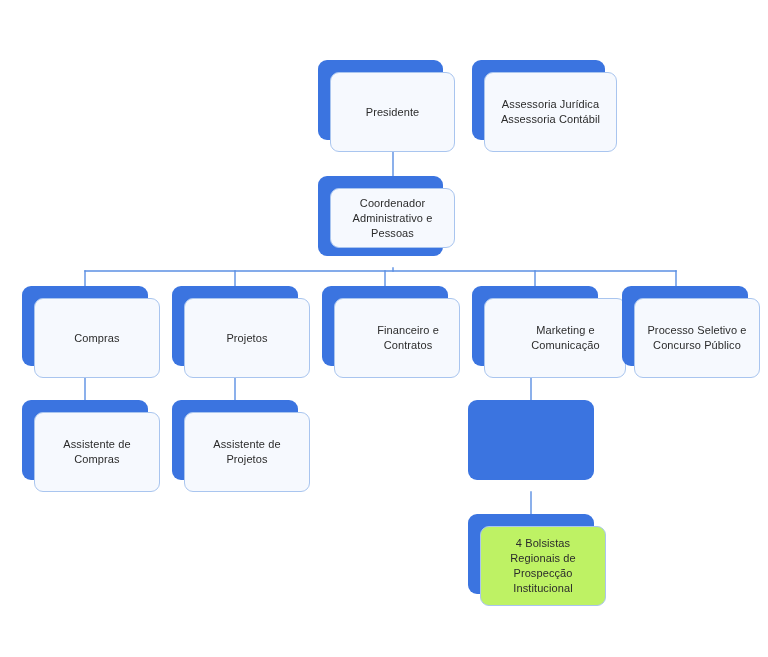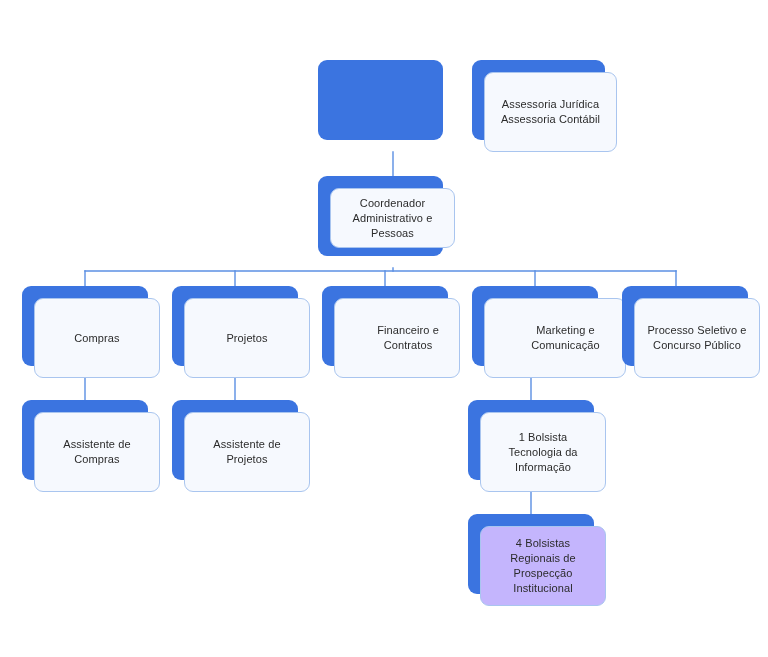--- a/index.html
+++ b/index.html
@@ -80,20 +80,23 @@
       <path d="M 676 271 L 676 286" stroke="#5b8fe3" stroke-width="1.4" fill="none" stroke-linecap="square"></path>
       <path d="M 85 378 L 85 400" stroke="#5b8fe3" stroke-width="1.4" fill="none" stroke-linecap="square"></path>
       <path d="M 235 378 L 235 400" stroke="#5b8fe3" stroke-width="1.4" fill="none" stroke-linecap="square"></path>
       <path d="M 531 378 L 531 400" stroke="#5b8fe3" stroke-width="1.4" fill="none" stroke-linecap="square"></path>
       <path d="M 531 492 L 531 514" stroke="#5b8fe3" stroke-width="1.4" fill="none" stroke-linecap="square"></path>
     </svg>
 
   <div id="nodes-layer">
       <div class="node" style="left: 318px; top: 60px; width: 137px; height: 92px;">
         <div class="shadow" style="width: 125px; height: 80px; background: rgb(59, 116, 224);"></div>
+        <div class="card" style="left: 12px; top: 12px; width: 125px; height: 80px; background: rgb(246, 249, 254); border-color: rgb(169, 197, 239); color: rgb(43, 43, 43);">
+          <span class="label">Presidente</span>
+        </div>
       </div>
       <div class="node" style="left: 472px; top: 60px; width: 165px; height: 92px;">
         <div class="shadow" style="width: 133px; height: 80px; background: rgb(59, 116, 224);"></div>
         <div class="card" style="left: 12px; top: 12px; width: 133px; height: 80px; background: rgb(246, 249, 254); border-color: rgb(169, 197, 239); color: rgb(43, 43, 43);">
           <span class="label">Assessoria Jurídica
 Assessoria Contábil</span>
         </div>
       </div>
       <div class="node" style="left: 318px; top: 176px; width: 137px; height: 92px;">
         <div class="shadow" style="width: 125px; height: 80px; background: rgb(59, 116, 224);"></div>
@@ -145,29 +148,24 @@
       </div>
       <div class="node" style="left: 172px; top: 400px; width: 138px; height: 92px;">
         <div class="shadow" style="width: 126px; height: 80px; background: rgb(59, 116, 224);"></div>
         <div class="card" style="left: 12px; top: 12px; width: 126px; height: 80px; background: rgb(246, 249, 254); border-color: rgb(169, 197, 239); color: rgb(43, 43, 43);">
           <span class="label">Assistente de
 Projetos</span>
         </div>
       </div>
       <div class="node" style="left: 468px; top: 400px; width: 138px; height: 92px;">
         <div class="shadow" style="width: 126px; height: 80px; background: rgb(59, 116, 224);"></div>
-        <div class="card" style="left: 12px; top: 12px; width: 126px; height: 80px; background: rgb(246, 249, 254); border-color: rgb(169, 197, 239); color: rgb(43, 43, 43);">
-          <span class="label">1 Bolsista
-Tecnologia da
-Informação</span>
-        </div>
       </div>
       <div class="node" style="left: 468px; top: 514px; width: 138px; height: 92px;">
         <div class="shadow" style="width: 126px; height: 80px; background: rgb(59, 116, 224);"></div>
-        <div class="card" style="left: 12px; top: 12px; width: 126px; height: 80px; background: #c4b5fd; border-color: rgb(169, 197, 239); color: rgb(43, 43, 43);">
+        <div class="card" style="left: 12px; top: 12px; width: 126px; height: 80px; background: #bef264; border-color: rgb(169, 197, 239); color: rgb(43, 43, 43);">
           <span class="label">4 Bolsistas
 Regionais de
 Prospecção
 Institucional</span>
         </div>
       </div>
     </div>
 
 </div>
 

